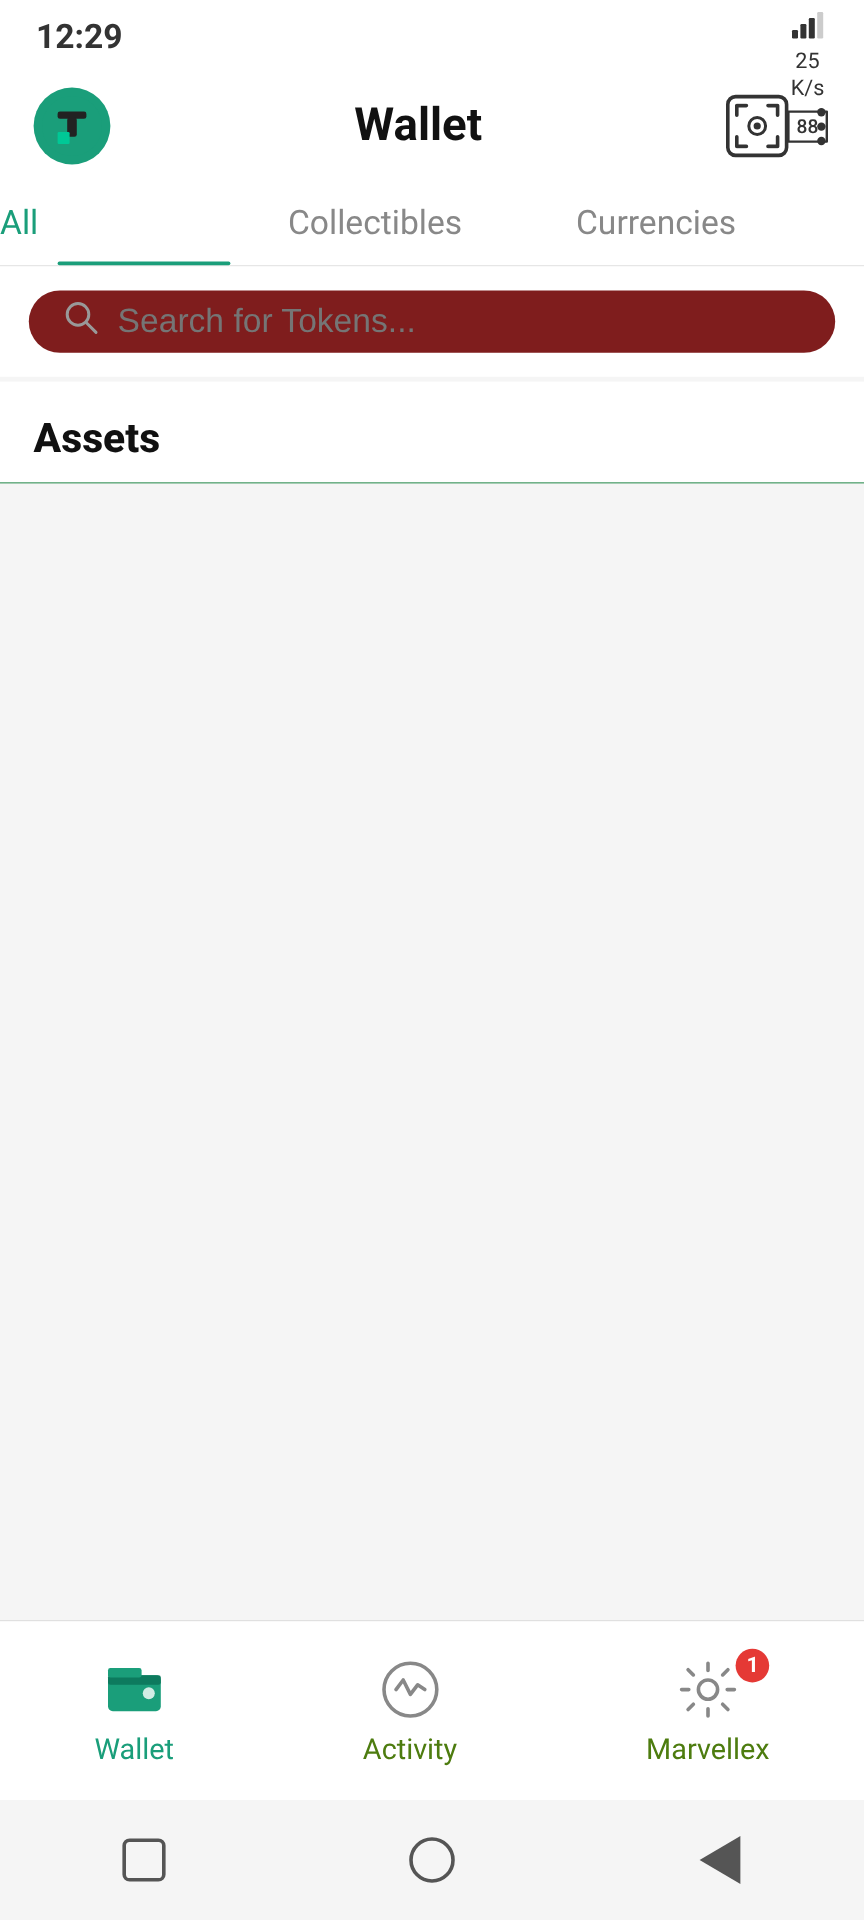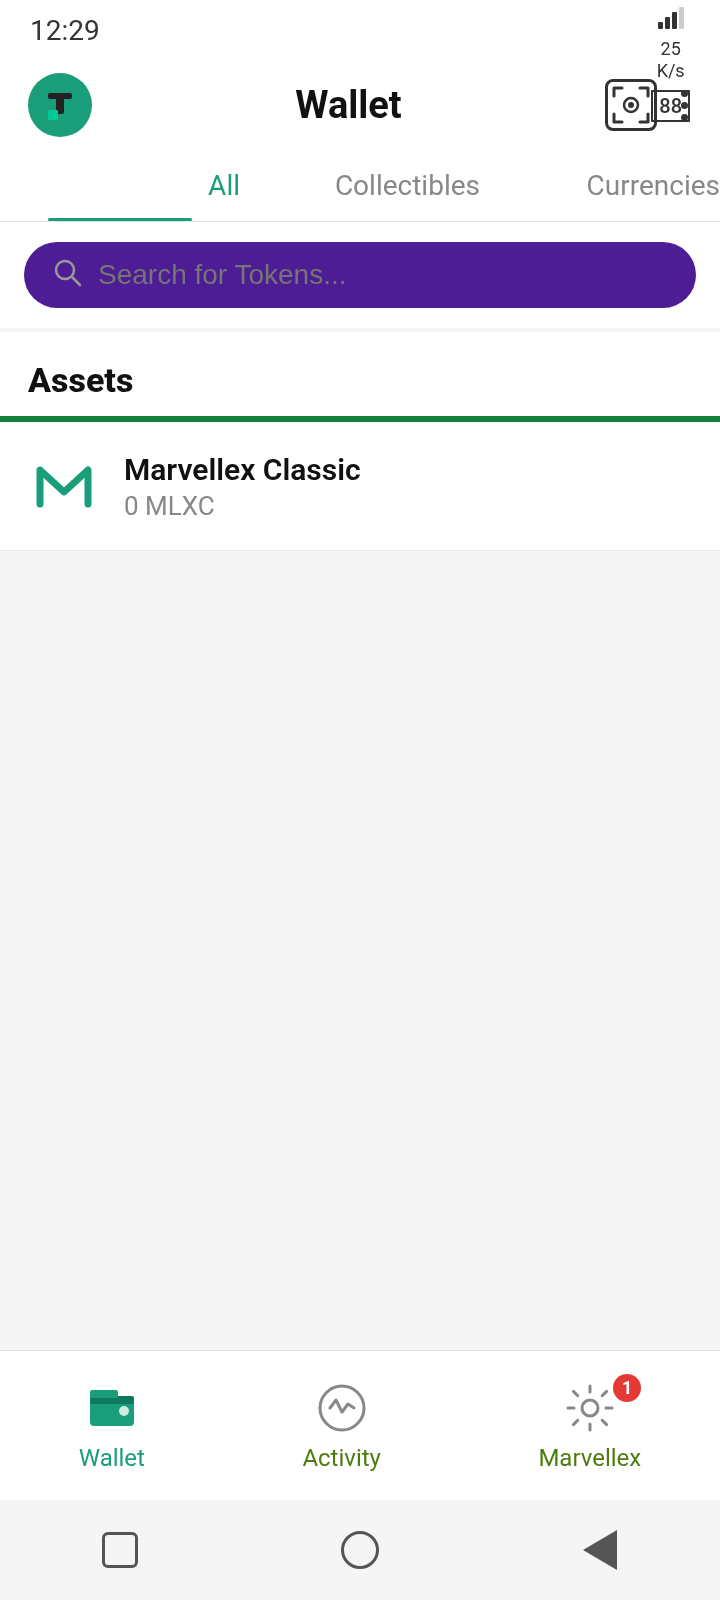--- a/index.html
+++ b/index.html
@@ -20,33 +20,33 @@
       height: 60px;
       background: #fff;
       display: flex;
       align-items: center;
       justify-content: space-between;
       padding: 0 30px;
     }
     .status-time {
       font-size: 28px;
       color: #333;
-      font-weight: 400;
+      font-weight: 700;
     }
     .status-icons {
       display: flex;
       align-items: center;
       gap: 8px;
       flex-direction: column;
     }
     .battery-box {
       border: 2px solid #333;
       border-radius: 1px;
       padding: 2px 6px;
-      font-size: 20px;
+      font-size: 16px;
       color: #333;
       font-weight: 500;
     }
 
     
     .app-header {
       width: 100%;
       height: 90px;
       background: #fff;
       display: flex;
@@ -111,21 +111,21 @@
       background: #fff;
       display: flex;
       align-items: center;
       border-bottom: 1px solid #e0e0e0;
     }
     .tab {
       flex: 1;
       height: 100%;
       display: flex;
       align-items: center;
-      justify-content: flex-end;
+      justify-content: flex-start;
       font-size: 28px;
       color: #888;
       cursor: pointer;
       position: relative;
     }
     .tab.active {
       color: #1a9e7a;
     }
     .tab.active::after {
       content: '';
@@ -139,22 +139,22 @@
     }
 
     
     .search-container {
       width: 100%;
       background: #fff;
       padding: 20px 24px;
     }
     .search-bar {
       width: 100%;
-      height: 66px;
-      background: #4c1d95;
+      height: 52px;
+      background: #7f1d1d;
       border-radius: 36px;
       display: flex;
       align-items: center;
       padding: 0 28px;
       gap: 16px;
     }
     .search-icon-wrap {
       color: #999;
       font-size: 30px;
     }
@@ -167,21 +167,21 @@
       flex: 1;
     }
 
     
     .assets-section {
       background: #fff;
       margin-top: 4px;
     }
     .assets-header {
       padding: 28px 28px 16px 28px;
-      border-bottom: 6px solid #15803d;
+      border-bottom: 1px solid #15803d;
     }
     .assets-title {
       font-size: 34px;
       font-weight: 800;
       color: #111;
     }
 
     .asset-item {
       display: flex;
       align-items: center;
@@ -399,33 +399,20 @@
     </div>
     <input class="search-input" type="text" placeholder="Search for Tokens..." style="">
   </div>
 </div>
 
 <div class="assets-section">
   <div class="assets-header">
     <span class="assets-title">Assets</span>
   </div>
 
-  <div class="asset-item">
-    <div class="asset-logo">
-
-      <svg width="68" height="68" viewBox="0 0 68 68">
-
-        <path d="M10 52 L10 18 L34 40 L58 18 L58 52" fill="none" stroke="#1a9e7a" stroke-width="7" stroke-linecap="round" stroke-linejoin="round"></path>
-      </svg>
-    </div>
-    <div class="asset-info">
-      <div class="asset-name">Marvellex Classic</div>
-      <div class="asset-balance">0 MLXC</div>
-    </div>
-  </div>
 </div>
 
 <div class="main-content" style="height: 820px; background: #f5f5f5;"></div>
 
 <div class="bottom-nav">
 
   <div class="nav-item">
     <div class="nav-icon">
       <svg width="52" height="52" viewBox="0 0 52 52">
         <rect x="4" y="14" width="44" height="30" rx="4" fill="#1a9e7a"></rect>

